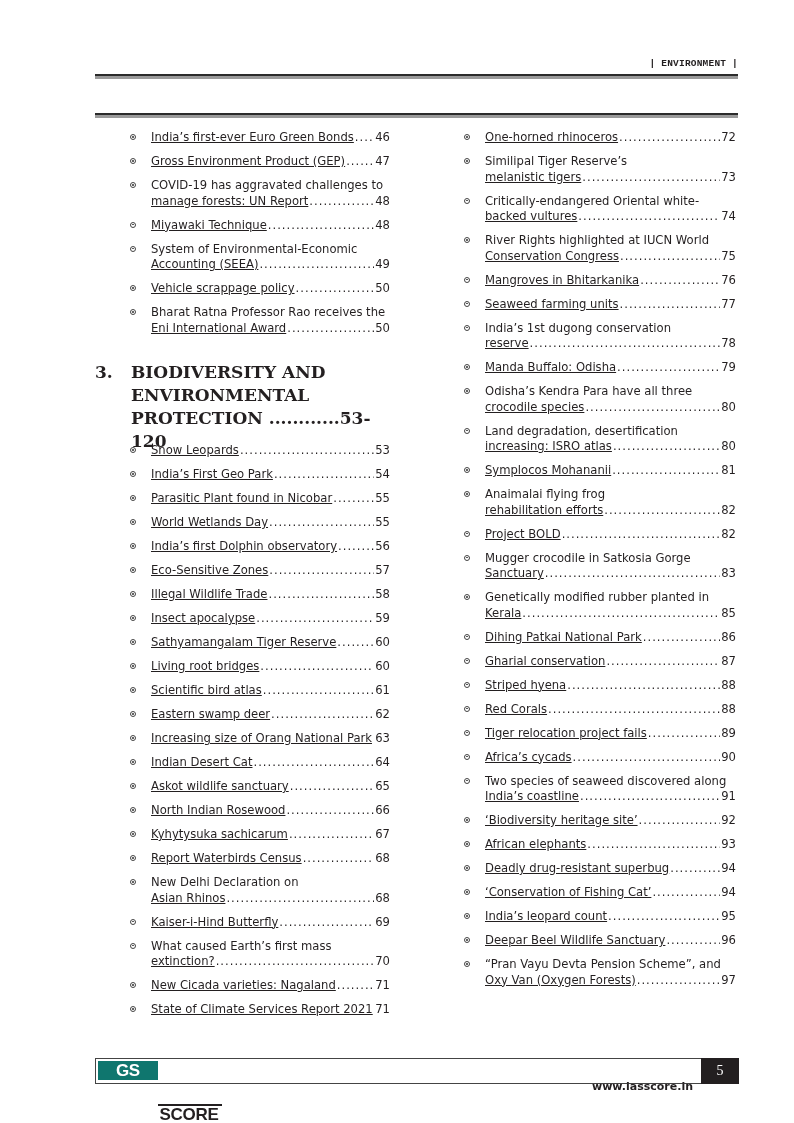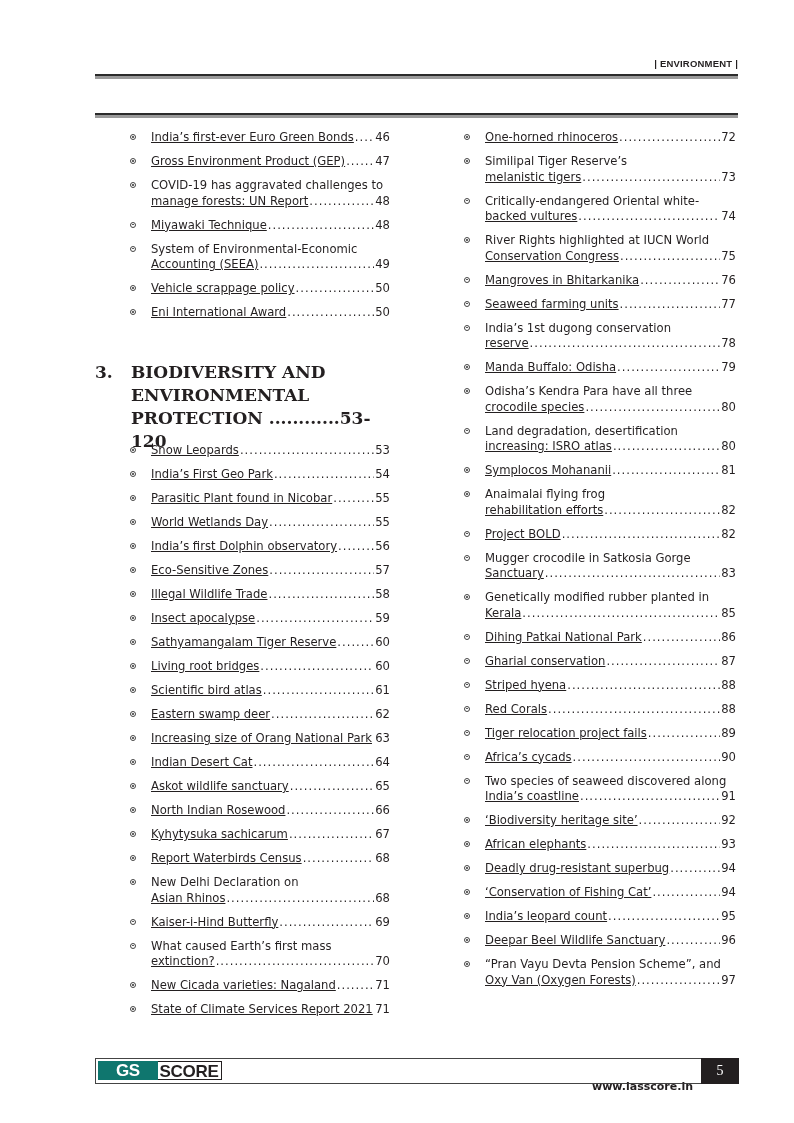--- a/index.html
+++ b/index.html
@@ -1,20 +1,20 @@
 <!DOCTYPE html>
 <html><head>
 <meta charset="utf-8">
 <style>
   html, body { margin: 0; padding: 0; background: #ffffff; }
   body { width: 794px; height: 1123px; position: relative; overflow: hidden;
          font-family: "DejaVu Sans", sans-serif; color: #231f20; }
 
   .section-label { position: absolute; top: 58px; right: 56px;
-    font-family: Liberation Sans, sans-serif; font-weight: bold; font-size: 9.5px;
+    font-family: Liberation Mono, monospace; font-weight: bold; font-size: 9.5px;
     letter-spacing: 0.2px; color: #231f20; }
 
   .rule { position: absolute; left: 95px; width: 643px; height: 5px; }
   .rule::before { content: ""; position: absolute; left: 0; right: 0; top: 0; height: 2px; background: #2b2b2b; }
   .rule::after  { content: ""; position: absolute; left: 0; right: 0; top: 2px; height: 3px; background: #9a9a9a; }
   .rule.top { top: 74px; }
   .rule.second { top: 113px; }
 
   .col { position: absolute; top: 130px; }
   .col.left { left: 130px; width: 260px; }
@@ -36,21 +36,21 @@
   .chapter .num { position: absolute; left: 0; top: 0; }
   .chapter .ttl { margin-left: 36px; }
 
   .col.left2 { top: 443px; }
 
   .footer { position: absolute; left: 95px; top: 1058px; width: 644px; height: 26px; }
   .footer .frame { position: absolute; left: 0; top: 0; right: 0; bottom: 0; border: 1px solid #444; }
   .logo { position: absolute; left: 3px; top: 3px; height: 19px; display: flex; align-items: stretch;
     font-family: "Liberation Sans", sans-serif; font-weight: bold; font-size: 17px; line-height: 19px; }
   .logo .gs { background: #0f766e; color: #fff; padding: 0 18px; letter-spacing: -0.5px; }
-  .logo .score { color: #231f20; border: 1px solid #231f20; border-left: none; padding: 0 2px; letter-spacing: -0.3px; }
+  .logo .score { color: #231f20; border: 1px solid #231f20; border-left: none; padding: 0 2px; letter-spacing: -0.3px; margin-top: 43px; }
   .url { position: absolute; right: 46px; top: 22px; font-family: "DejaVu Sans", sans-serif; font-weight: bold;
     font-size: 11px; color: #231f20; }
   .pagenum { position: absolute; right: 0; top: 0; width: 38px; height: 26px; background: #231f20; color: #fff;
     font-family: "Liberation Serif", serif; font-size: 14px; line-height: 26px; text-align: center; }
 </style>
 </head>
 <body>
 
 <div class="section-label">| ENVIRONMENT |</div>
 <div class="rule top"></div>
@@ -102,20 +102,21 @@
     <div class="toc-item">
       <span class="bullet"></span>
       <div class="leader-line">
         <span class="last">Vehicle scrappage policy</span>
         <span class="dots"></span>
         <span class="page">50</span>
       </div>
     </div>
     <div class="toc-item">
       <span class="bullet"></span>
+      <div>Bharat Ratna Professor Rao receives the</div>
       <div class="leader-line">
         <span class="last">Eni International Award</span>
         <span class="dots"></span>
         <span class="page">50</span>
       </div>
     </div>
   </div>
 
 <div class="chapter">
   <span class="num">3.</span>

